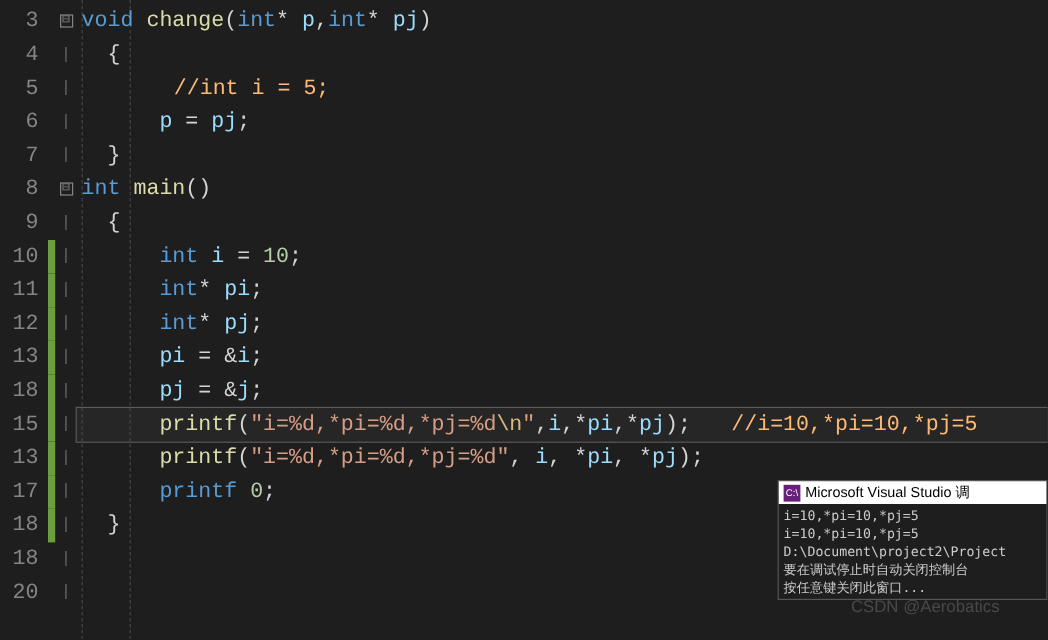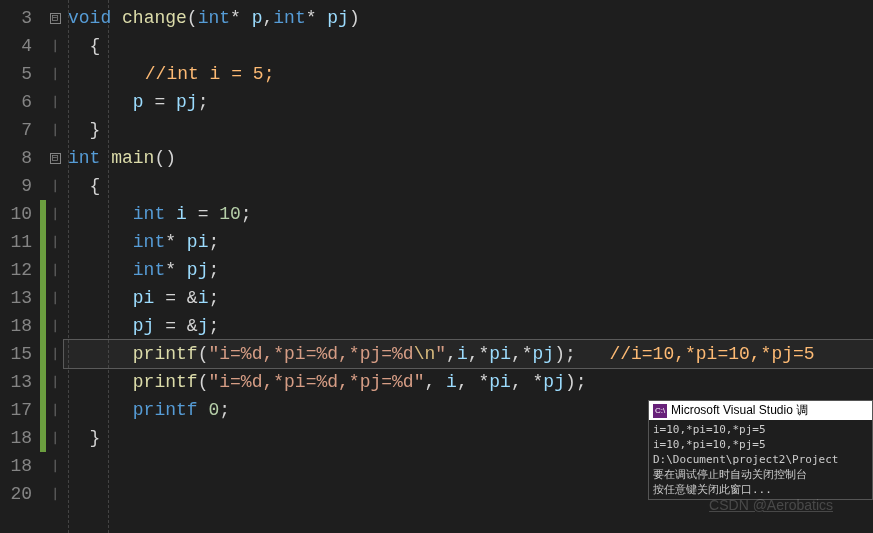--- a/index.html
+++ b/index.html
@@ -127,21 +127,20 @@
   white-space: pre;
   overflow: hidden;
 }
 .watermark {
   position: absolute;
   right: 40px;
   bottom: 20px;
   color: rgba(200,200,200,0.25);
   font-size: 14px;
   font-family: sans-serif;
-  text-decoration: underline;
 }
 </style>
 </head>
 <body>
 
 <div class="editor">
   <div class="gutter">
     <div class="ln">3</div>
     <div class="ln">4</div>
     <div class="ln">5</div>

